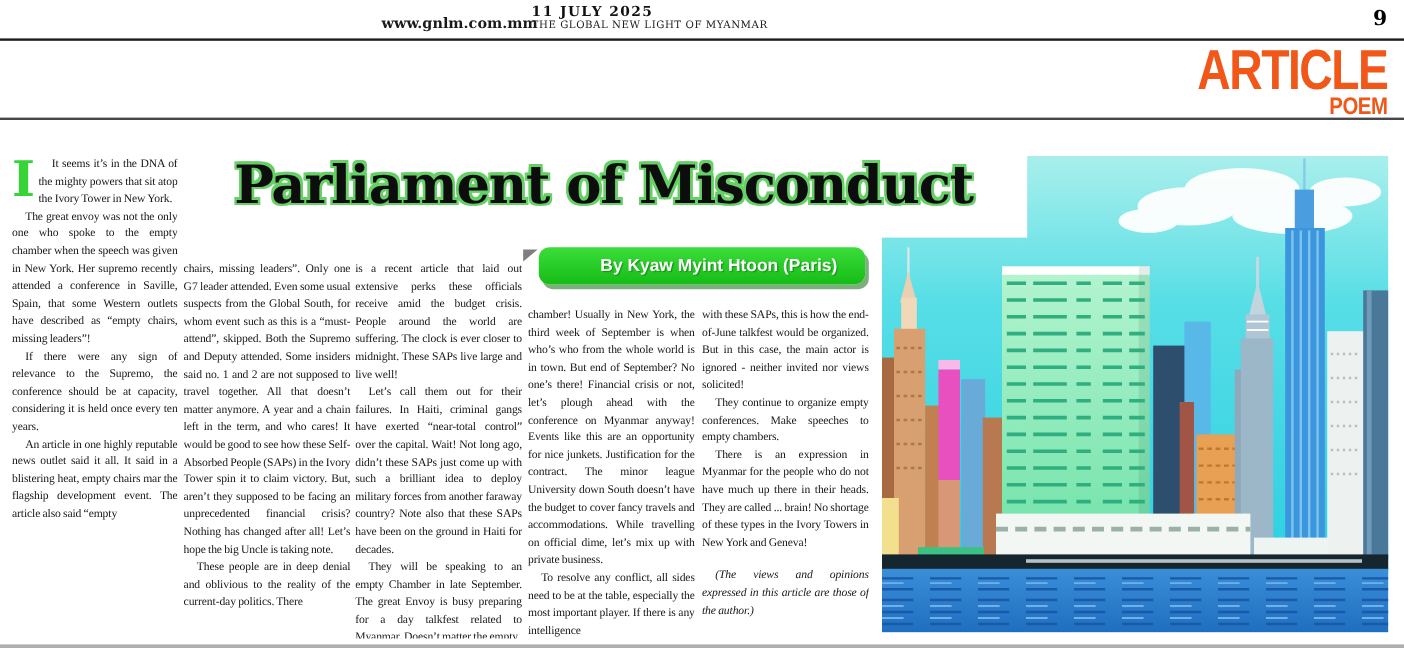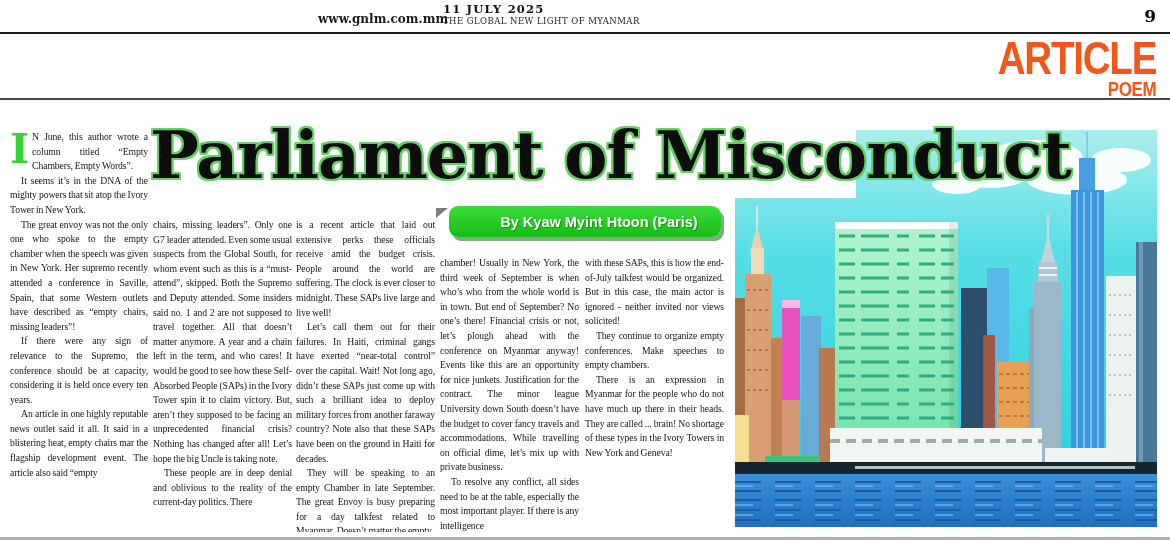--- a/index.html
+++ b/index.html
@@ -30,21 +30,21 @@
                   transform: scaleX(.85); transform-origin: right; }
 
   
   .photo { position: absolute; left: 735px; top: 130px; width: 422px; height: 397px; }
   .photo svg { display: block; width: 100%; height: 100%; }
 
   
   .headline { position: absolute; left: 150px; top: 114px; width: 706px; height: 84px;
               background: #fff; text-align: center;
               font-family: "DejaVu Serif", serif; font-weight: bold;
-              font-size: 65px; line-height: 82px; letter-spacing: -1px; color: #0d0d0d;
+              font-size: 44px; line-height: 82px; letter-spacing: -1px; color: #0d0d0d;
               text-shadow: 2px 0 0 #66d066, -2px 0 0 #66d066, 0 2px 0 #66d066, 0 -2px 0 #66d066,
                            2px 2px 0 #66d066, -2px -2px 0 #66d066, -2px 2px 0 #66d066, 2px -2px 0 #66d066;
               white-space: nowrap; z-index: 3; }
 
   .byline { position: absolute; left: 449px; top: 206px; width: 272px; height: 31px;
             background: linear-gradient(#3bdd3b, #16bc16);
             border-radius: 9px; box-shadow: 3px 4px 0 rgba(17,110,17,.55);
             display: flex; align-items: center; justify-content: center;
             font: bold 14.5px/16px "Liberation Sans", sans-serif; color: #fff;
             text-shadow: 1px 1px 1px rgba(0,80,0,.45); z-index: 3; padding-left: 28px; }
@@ -223,21 +223,21 @@
     </svg>
   </div>
 
   <div class="headline">Parliament of Misconduct</div>
   <div class="byline-arrow"></div>
   <div class="byline">
     <span>By Kyaw Myint Htoon (Paris)</span>
   </div>
 
   <div class="col col-1">
-    <p class="noindent"><span class="dropcap">I</span><span>N June, this author wrote a column titled “Empty Chambers, Empty Words”.</span></p>
+    <p class="noindent"><span class="dropcap">I</span></p>
     <p>It seems it’s in the DNA of the mighty powers that sit atop the Ivory Tower in New York.</p>
     <p>The great envoy was not the only one who spoke to the empty chamber when the speech was given in New York. Her supremo recently attended a conference in Saville, Spain, that some Western outlets have described as “empty chairs, missing leaders”!</p>
     <p>If there were any sign of relevance to the Supremo, the conference should be at capacity, considering it is held once every ten years.</p>
     <p>An article in one highly reputable news outlet said it all. It said in a blistering heat, empty chairs mar the flagship development event. The article also said “empty</p>
   </div>
 
   <div class="col col-2">
     <p class="noindent">chairs, missing leaders”. Only one G7 leader attended. Even some usual suspects from the Global South, for whom event such as this is a “must-attend”, skipped. Both the Supremo and Deputy attended. Some insiders said no. 1 and 2 are not supposed to travel together. All that doesn’t matter anymore. A year and a chain left in the term, and who cares! It would be good to see how these Self-Absorbed People (SAPs) in the Ivory Tower spin it to claim victory. But, aren’t they supposed to be facing an unprecedented financial crisis? Nothing has changed after all! Let’s hope the big Uncle is taking note.</p>
     <p>These people are in deep denial and oblivious to the reality of the current-day politics. There</p>
   </div>
@@ -247,20 +247,21 @@
     <p>Let’s call them out for their failures. In Haiti, criminal gangs have exerted “near-total control” over the capital. Wait! Not long ago, didn’t these SAPs just come up with such a brilliant idea to deploy military forces from another faraway country? Note also that these SAPs have been on the ground in Haiti for decades.</p>
     <p>They will be speaking to an empty Chamber in late September. The great Envoy is busy preparing for a day talkfest related to Myanmar. Doesn’t matter the empty</p>
   </div>
 
   <div class="col col-4">
     <p class="noindent">chamber! Usually in New York, the third week of September is when who’s who from the whole world is in town. But end of September? No one’s there! Financial crisis or not, let’s plough ahead with the conference on Myanmar anyway! Events like this are an opportunity for nice junkets. Justification for the contract. The minor league University down South doesn’t have the budget to cover fancy travels and accommodations. While travelling on official dime, let’s mix up with private business.</p>
     <p>To resolve any conflict, all sides need to be at the table, especially the most important player. If there is any intelligence</p>
   </div>
 
   <div class="col col-5">
-    <p class="noindent">with these SAPs, this is how the end-of-July talkfest would be organized. But in this case, the main actor is ignored - neither invited nor views solicited!</p>
+    <p class="noindent">with these SAPs, this is how the end-of-June talkfest would be organized. But in this case, the main actor is ignored - neither invited nor views solicited!</p>
     <p>They continue to organize empty conferences. Make speeches to empty chambers.</p>
     <p>There is an expression in Myanmar for the people who do not have much up there in their heads. They are called ... brain! No shortage of these types in the Ivory Towers in New York and Geneva!</p>
+    <p class="closing">(The views and opinions expressed in this article are those of the author.)</p>
   </div>
 
   <div class="divider div-bottom"></div>
 
 </div>
 
 </body></html>

